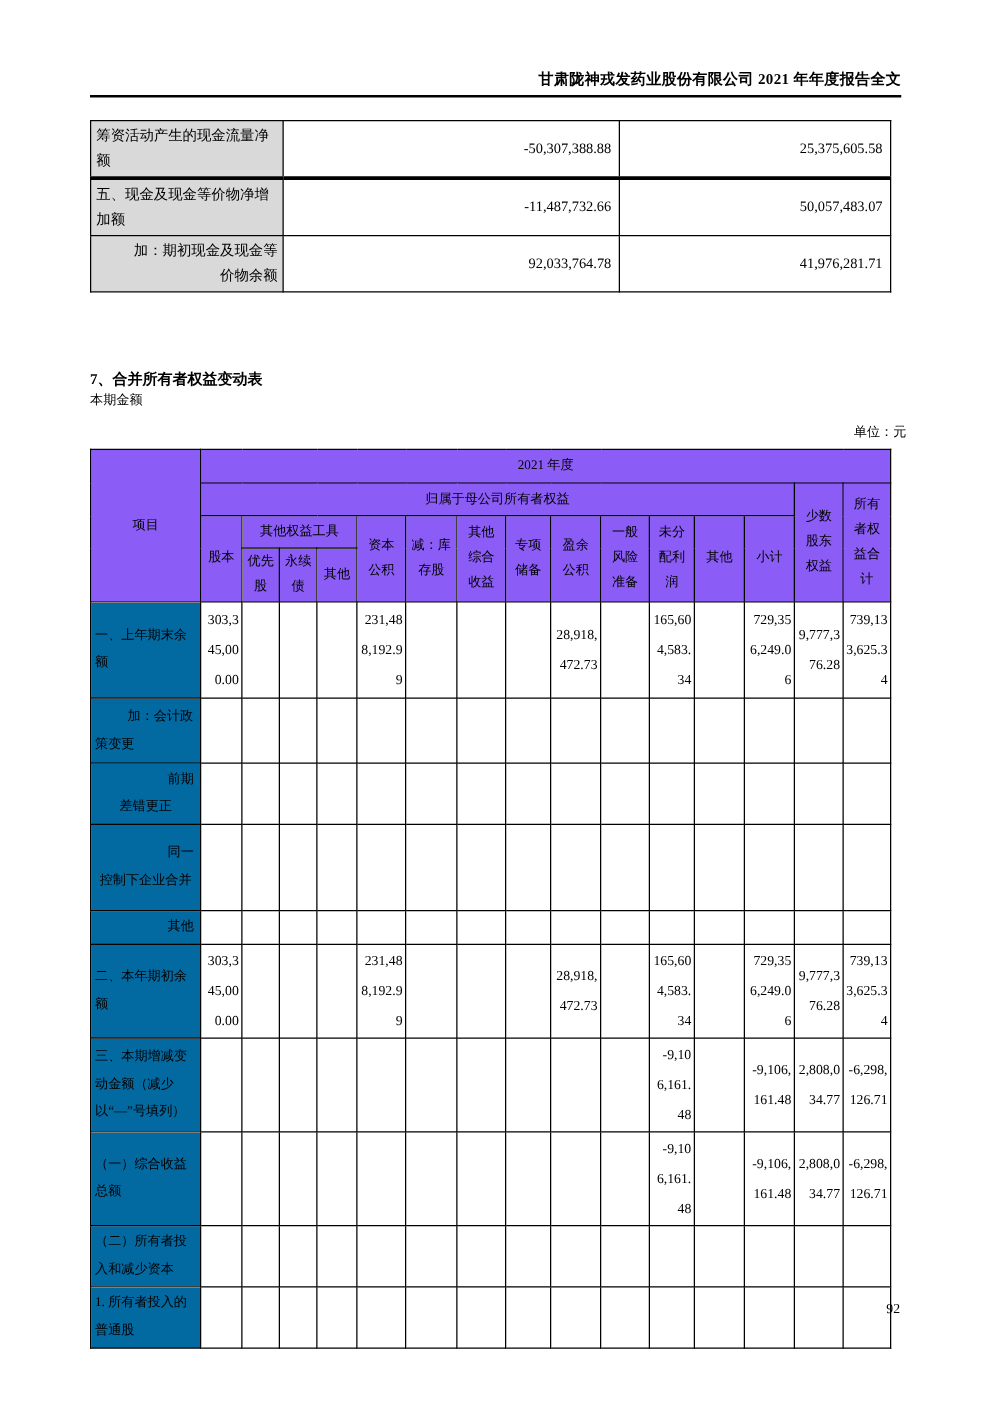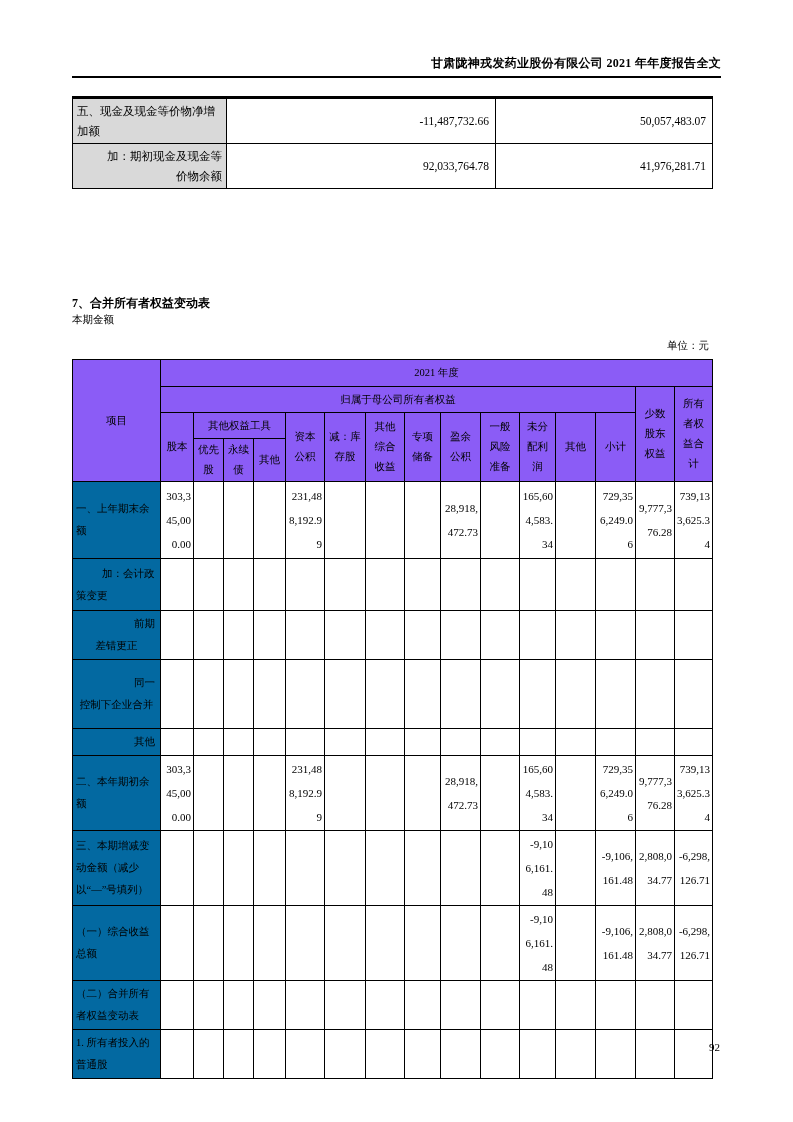--- a/index.html
+++ b/index.html
@@ -29,21 +29,21 @@
   }
   .cash-table td { vertical-align:middle; }
   .cash-table td.lbl { background:#d9d9d9; padding:2px 4px; line-height:20px; }
   .cash-table td.lbl.i1 { padding-left:31px;text-align:right; }
   .cash-table td.num { text-align:right; padding:2px 6px; }
   .cash-table tr.thick td { border-top:3px solid #000; }
 
   
   .section-title { position:absolute; left:72px; top:271px; font-size:12px; font-weight:bold;margin-top:24px; }
   .period-label  { position:absolute; left:72px; top:313px; font-size:10.5px; }
-  .unit-label    { position:absolute; right:84px; top:339px; font-size:10.5px; }
+  .unit-label    { position:absolute; right:68px; top:339px; font-size:10.5px; }
 
   
   .eq-table {
     position:absolute; left:72px; top:359px; width:640px;
     font-size:10.5px; border:1.5px solid #000;
   }
   .eq-table th {
     background:#8b5cf6; font-weight:normal; text-align:center;
     vertical-align:middle; white-space:pre-line; padding:1px 1px; line-height:20px;
   }
@@ -65,20 +65,25 @@
 <div class="page-header">甘肃陇神戎发药业股份有限公司 2021 年年度报告全文</div>
 <div class="header-rule"></div>
 
 <table class="cash-table">
   <colgroup>
       <col style="width:154px">
       <col style="width:269px">
       <col style="width:217px">
     </colgroup>
   <tbody>
+      <tr style="height:26px">
+    <td class="lbl">筹资活动产生的现金流量净额</td>
+    <td class="num">-50,307,388.88</td>
+    <td class="num">25,375,605.58</td>
+  </tr>
   <tr style="height:28px" class="thick">
     <td class="lbl">五、现金及现金等价物净增加额</td>
     <td class="num">-11,487,732.66</td>
     <td class="num">50,057,483.07</td>
   </tr>
   <tr style="height:25px">
     <td class="lbl i1">加：期初现金及现金等价物余额</td>
     <td class="num">92,033,764.78</td>
     <td class="num">41,976,281.71</td>
   </tr>
@@ -293,21 +298,21 @@
       <td class="num"></td>
       <td class="num"></td>
       <td class="num"></td>
       <td class="num">-9,106,161.48</td>
       <td class="num"></td>
       <td class="num">-9,106,161.48</td>
       <td class="num">2,808,034.77</td>
       <td class="num">-6,298,126.71</td>
     </tr>
     <tr style="height:46px">
-      <td class="lbl">（二）合并所有者权益变动表</td>
+      <td class="lbl">（二）所有者投入和减少资本</td>
       <td class="num"></td>
         <td class="num"></td>
       <td class="num"></td>
         <td class="num"></td>
       <td class="num"></td>
         <td class="num"></td>
       <td class="num"></td>
         <td class="num"></td>
       <td class="num"></td>
         <td class="num"></td>

